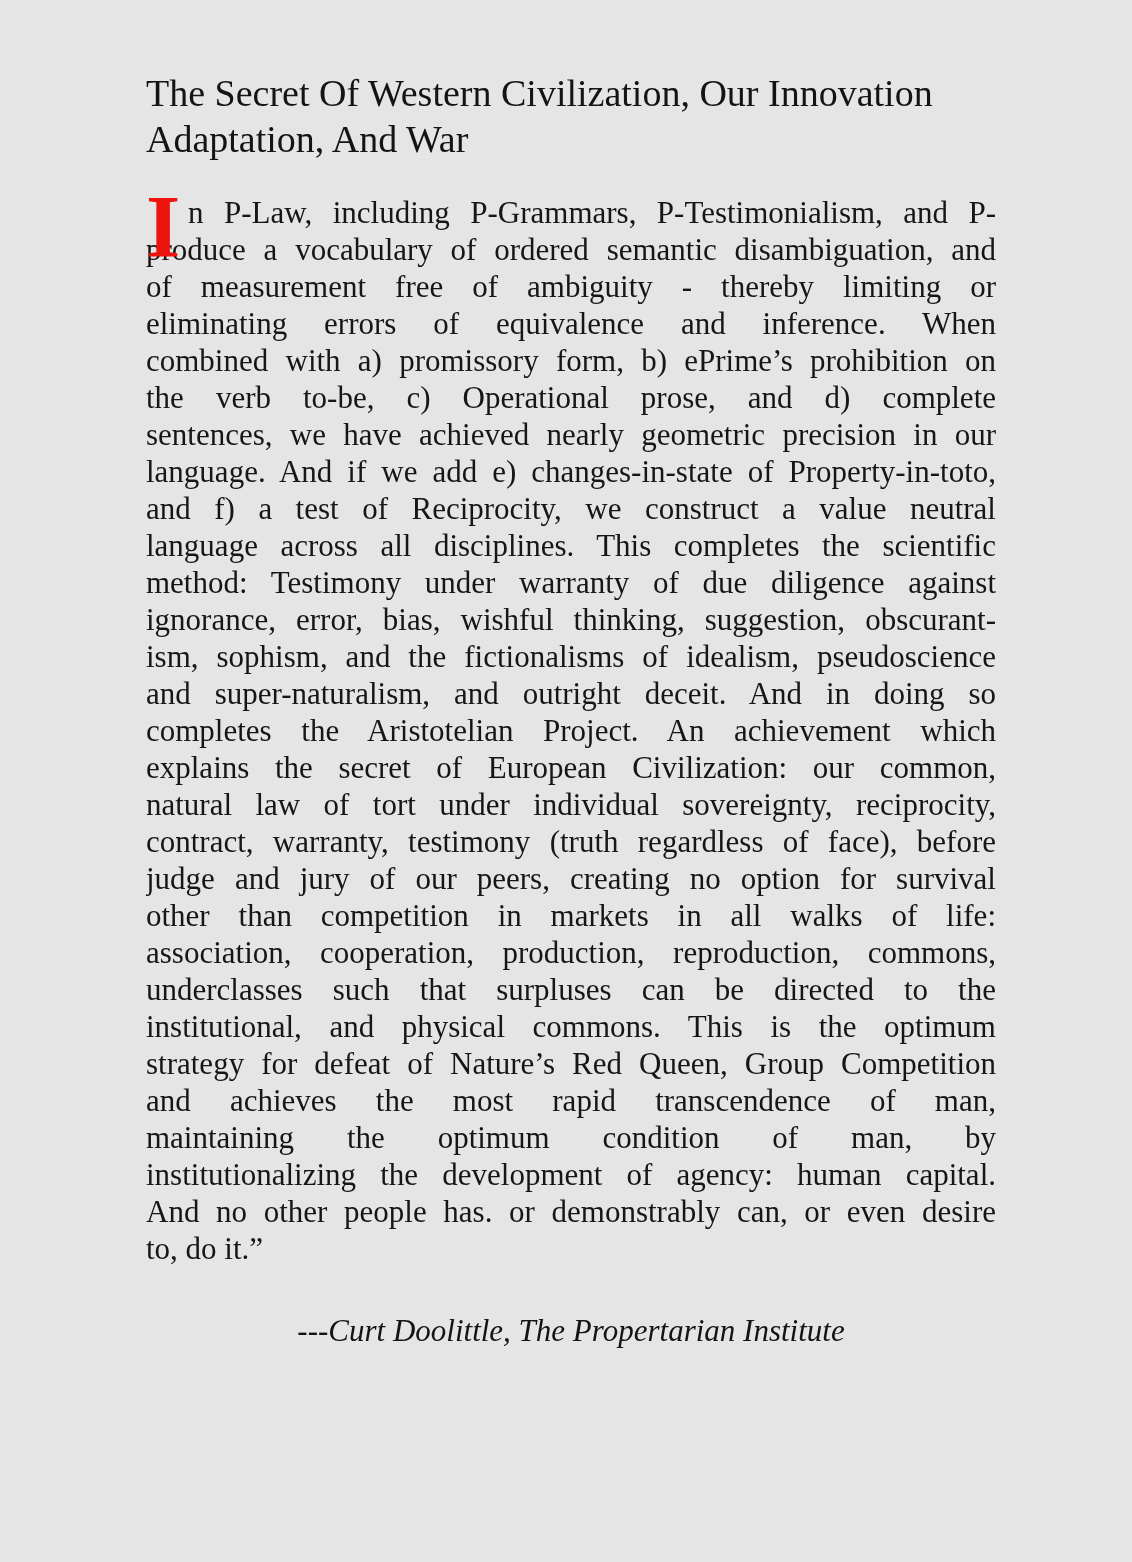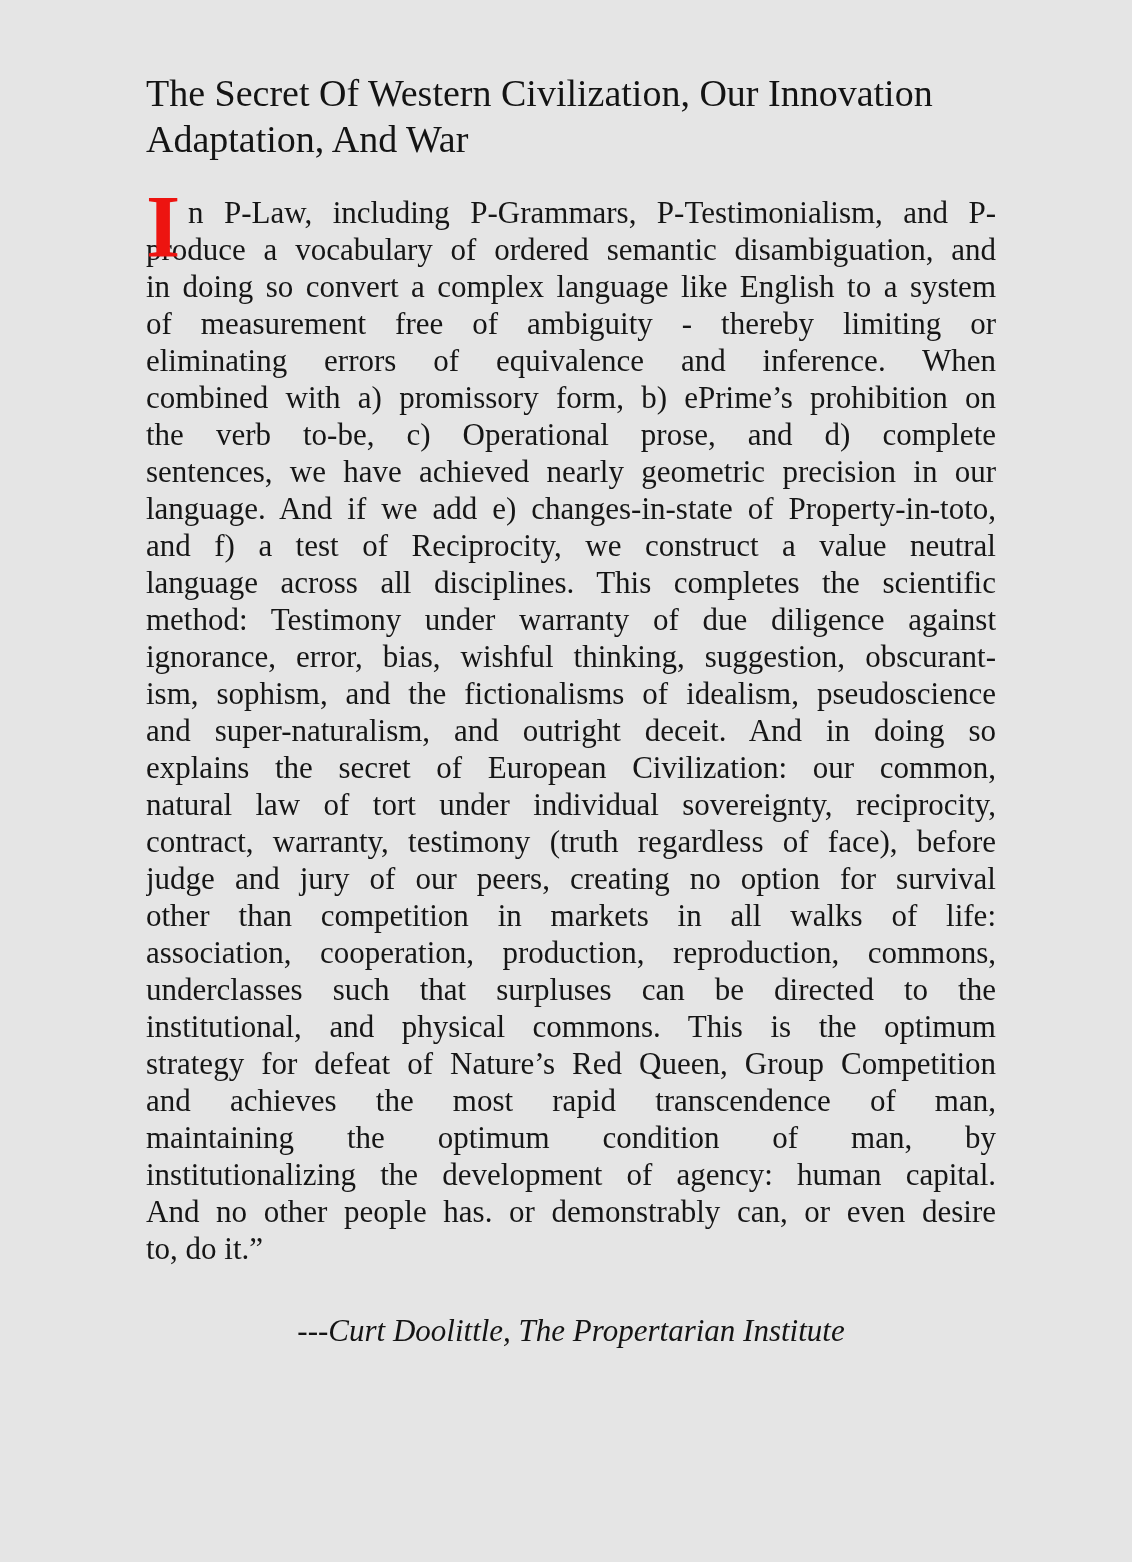--- a/index.html
+++ b/index.html
@@ -68,33 +68,33 @@
     <div class="doc-title">
       <div>The Secret Of Western Civilization, Our Innovation</div>
       <div>Adaptation, And War</div>
     </div>
 
     <div class="paragraph">
       <span class="dropcap">I</span>
       <div>
           <div class="para-line dropcap-indent">n P-Law, including P-Grammars, P-Testimonialism, and P-</div>
           <div class="para-line">produce a vocabulary of ordered semantic disambiguation, and</div>
-          <div class="para-line">in doing so convert a complex language like English to a system</div>
           <div class="para-line">of measurement free of ambiguity - thereby limiting or</div>
           <div class="para-line">eliminating errors of equivalence and inference. When</div>
           <div class="para-line">combined with a) promissory form, b) ePrime’s prohibition on</div>
           <div class="para-line">the verb to-be, c) Operational prose,  and d) complete</div>
           <div class="para-line">sentences, we have achieved nearly geometric precision in our</div>
           <div class="para-line">language. And if we add e) changes-in-state of Property-in-toto,</div>
           <div class="para-line">and f) a test of  Reciprocity, we construct a value neutral</div>
           <div class="para-line">language across all disciplines. This completes the scientific</div>
           <div class="para-line">method: Testimony under warranty of due diligence against</div>
           <div class="para-line">ignorance, error, bias, wishful thinking, suggestion, obscurant-</div>
           <div class="para-line">ism, sophism, and the fictionalisms of idealism, pseudoscience</div>
           <div class="para-line">and super-naturalism, and outright deceit. And in doing so</div>
+          <div class="para-line">completes the Aristotelian Project. An achievement which</div>
           <div class="para-line">explains the secret of European Civilization: our common,</div>
           <div class="para-line">natural law of tort under individual sovereignty, reciprocity,</div>
           <div class="para-line">contract, warranty, testimony (truth regardless of face), before</div>
           <div class="para-line">judge and jury of our peers, creating no option for survival</div>
           <div class="para-line">other than competition in markets in all walks of life:</div>
           <div class="para-line">association, cooperation, production, reproduction, commons,</div>
           <div class="para-line">underclasses such that surpluses can be directed to the</div>
           <div class="para-line">institutional, and physical commons. This is the optimum</div>
           <div class="para-line">strategy for defeat of Nature’s Red Queen, Group Competition</div>
           <div class="para-line">and achieves the most rapid transcendence of man,</div>

